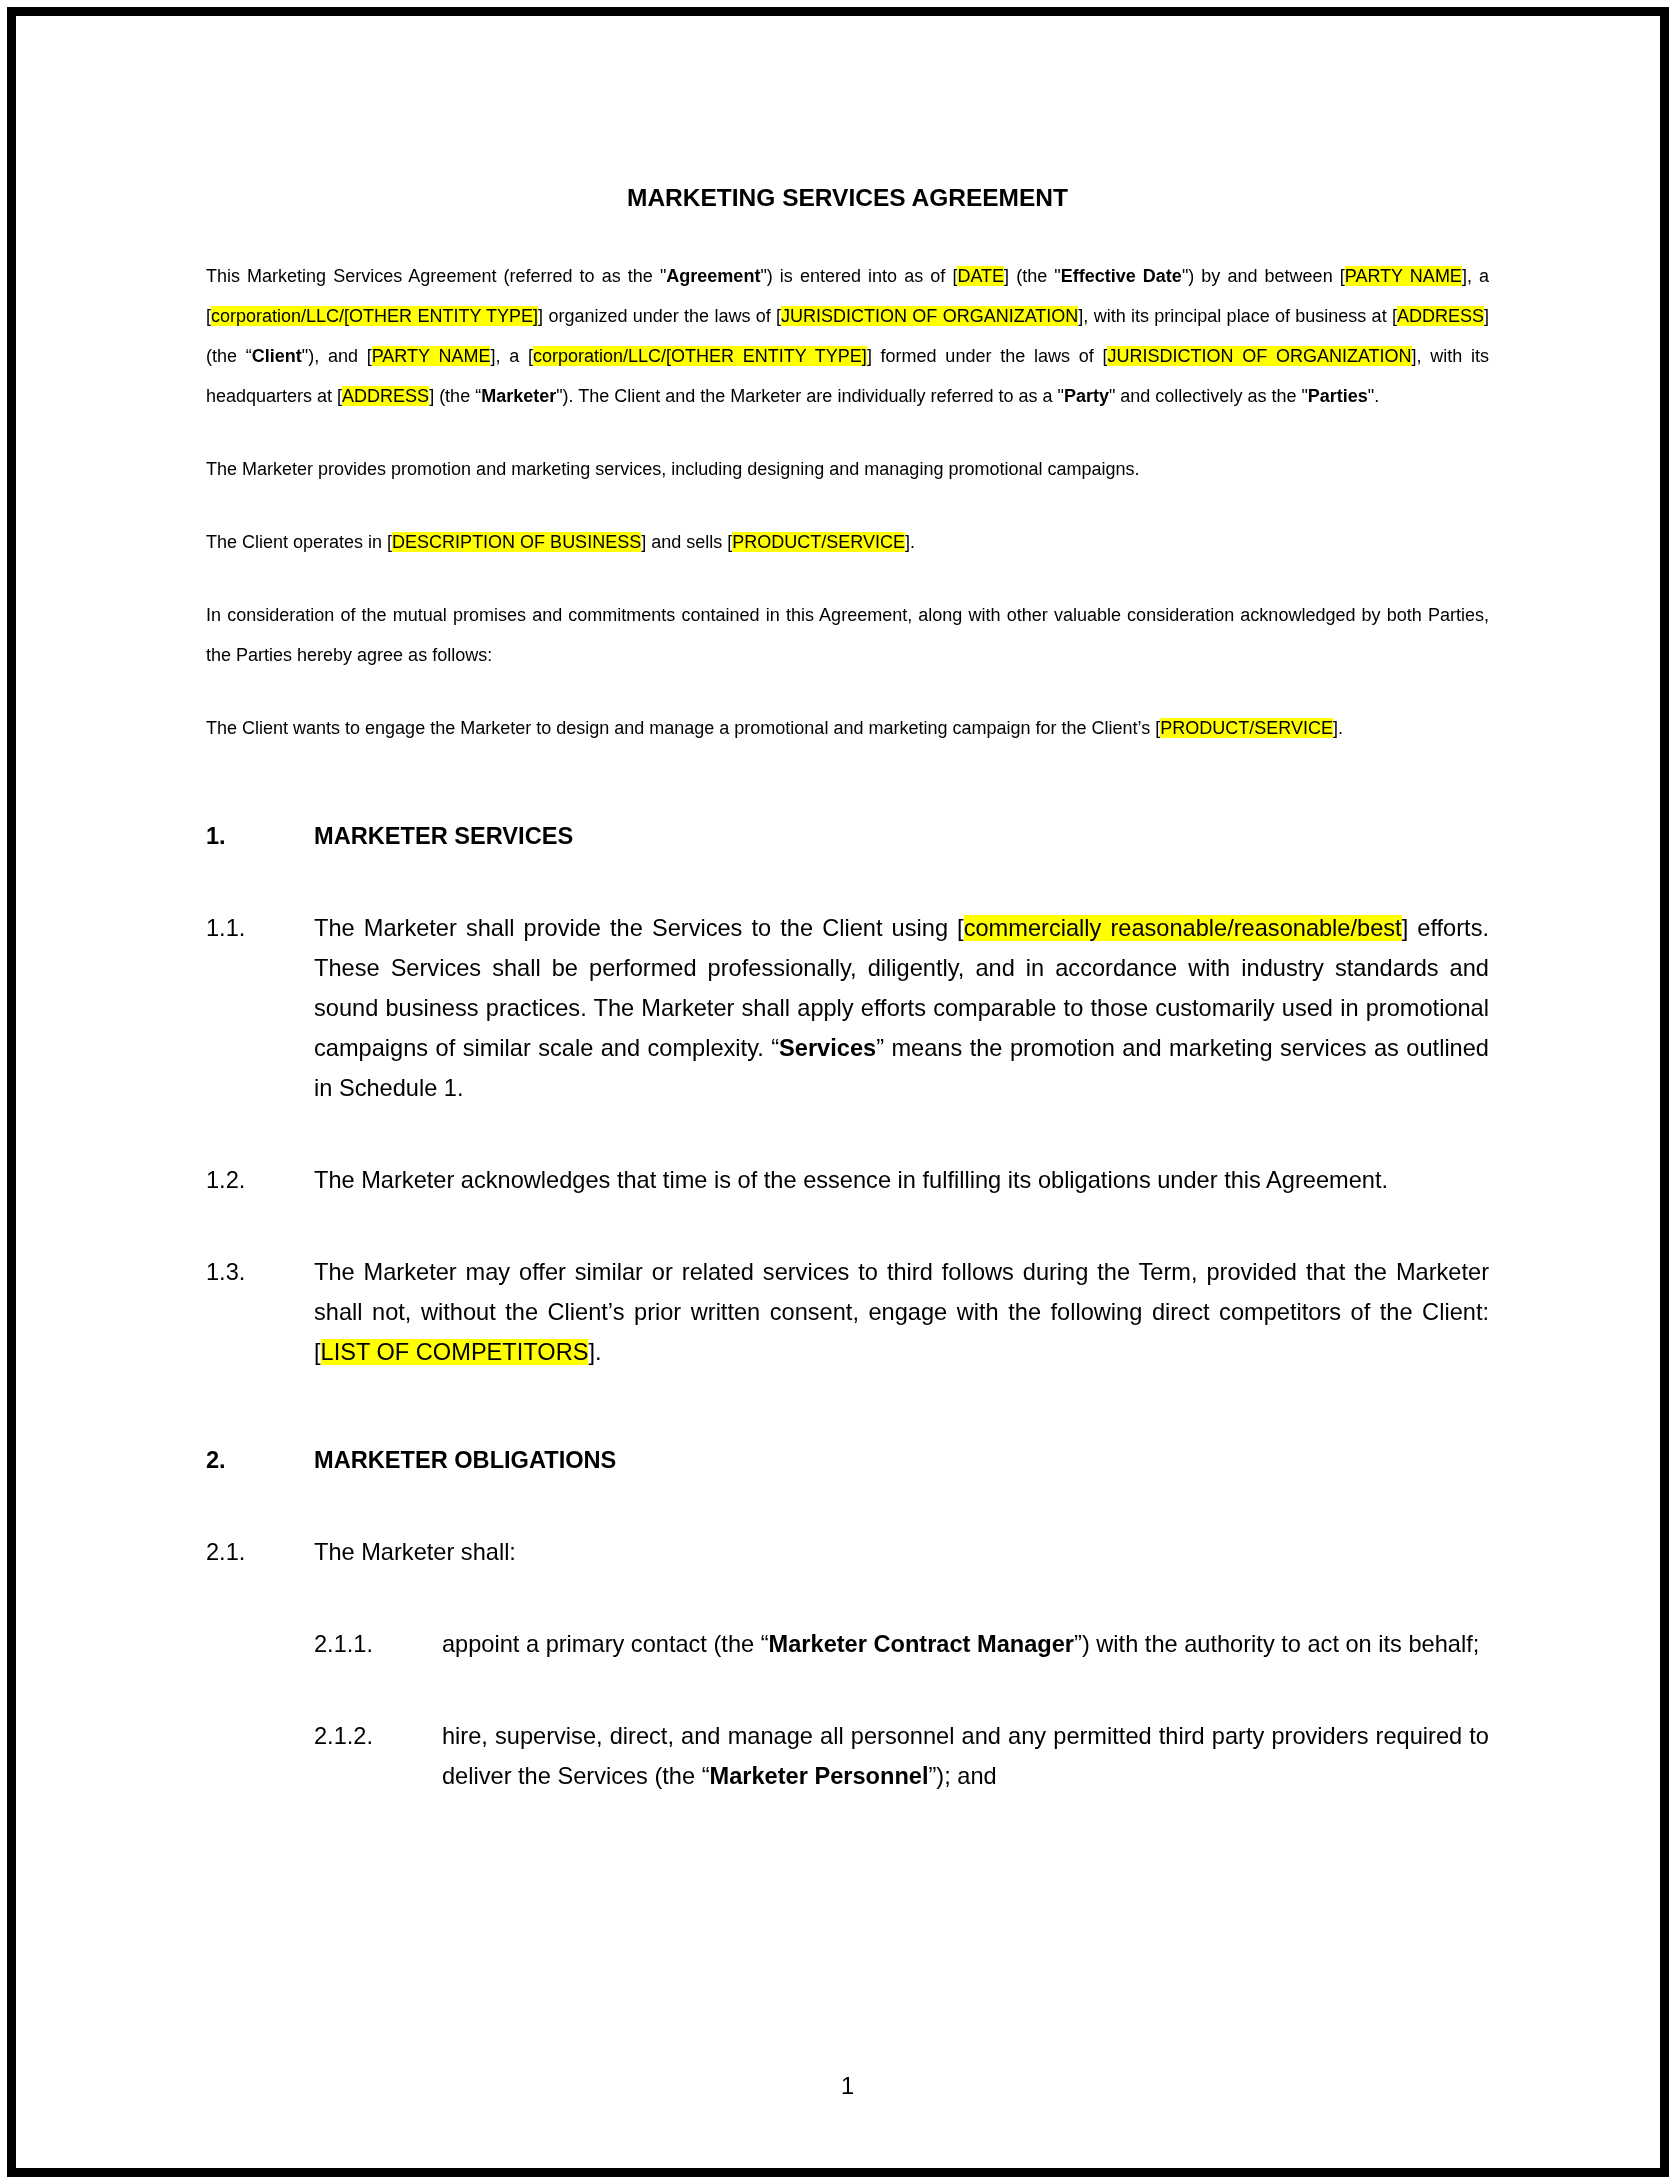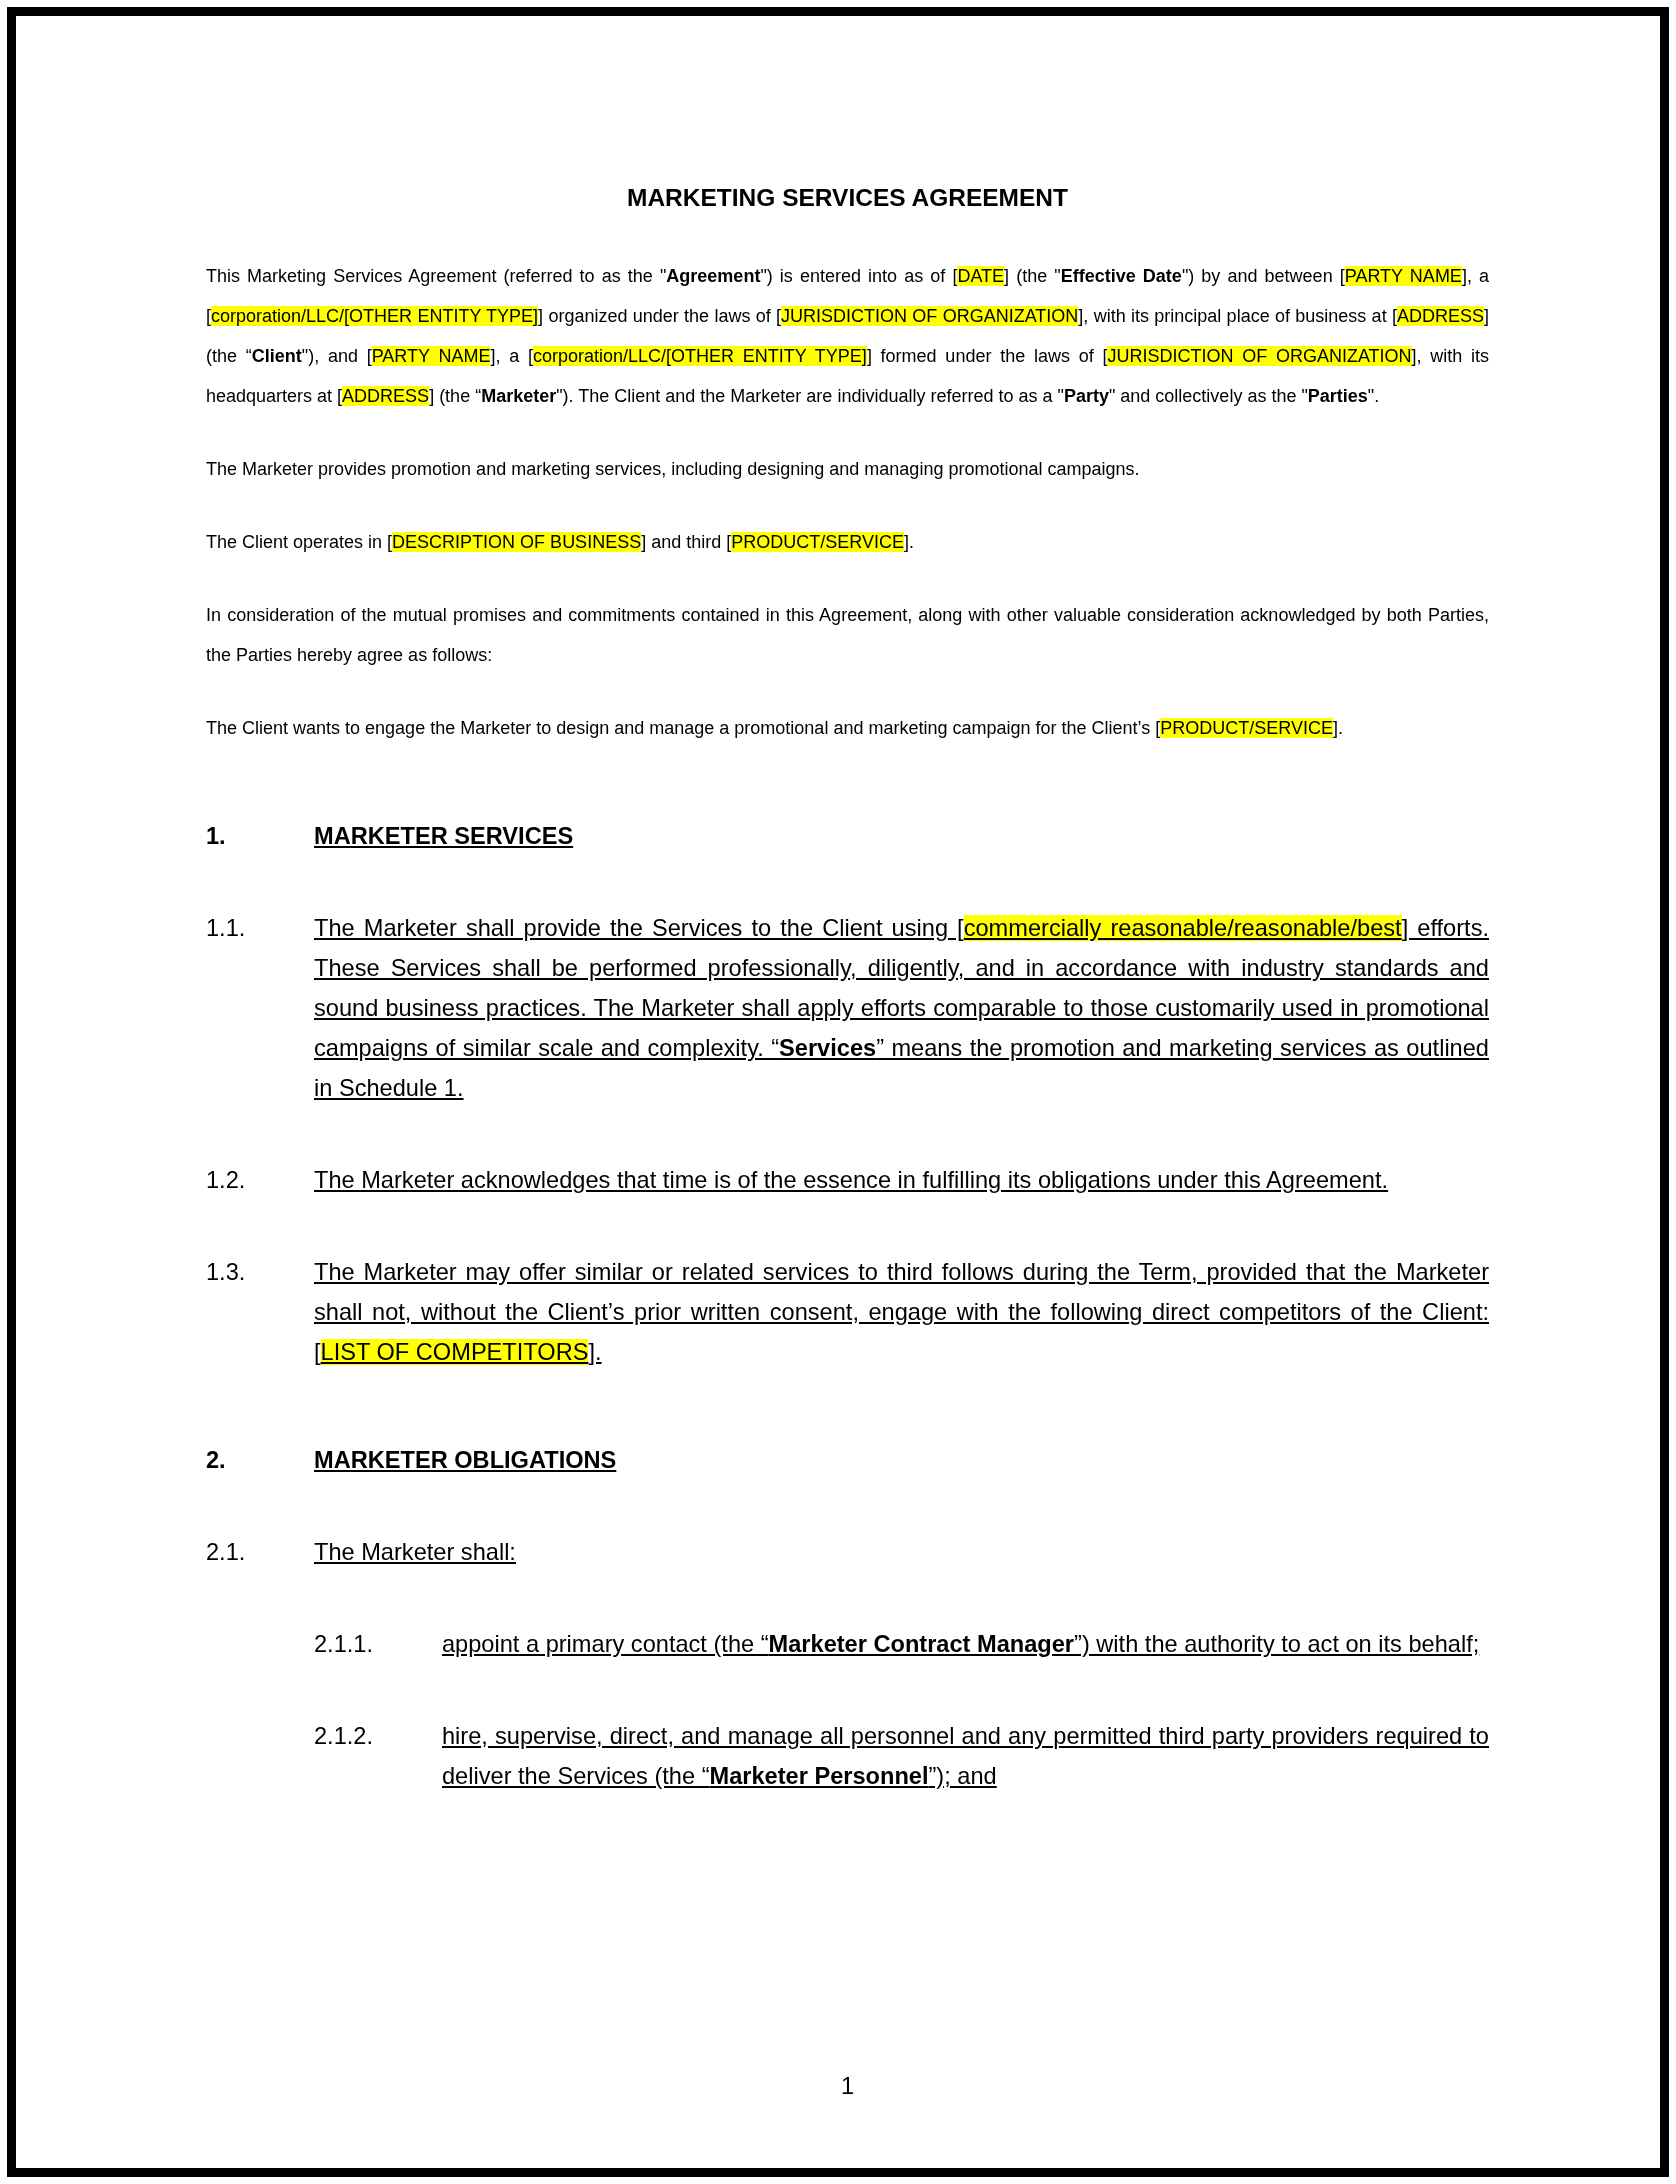--- a/index.html
+++ b/index.html
@@ -37,21 +37,21 @@
     margin-bottom: 33px;
     margin-top: 24px;
   }
   .clause {
     display: flex;
     font-size: 23.6px;
     line-height: 40px;
     margin-top: 52px;
   }
   .clause .num { flex: 0 0 108px; }
-  .clause .body { flex: 1; text-align: justify; text-decoration: underline; }
+  .clause .body { flex: 1; text-align: justify; }
   .heading { font-weight: bold; margin-top: 68px; }
   .heading .body { text-align: left; }
   .lvl2 { padding-left: 108px; }
   .lvl2 .num { flex-basis: 128px; }
   .b { font-weight: bold; }
   .hl { background: var(--hl, #ffff00); }
   .footer {
     position: absolute;
     left: 0; right: 0; bottom: 68px;
     text-align: center;
@@ -60,21 +60,21 @@
 </style>
 </head>
 <body>
 
 <div class="frame">
   <div class="page">
     <h1 class="title">MARKETING SERVICES AGREEMENT</h1>
     <div>
         <p class="para"><span>This Marketing Services Agreement (referred to as the "</span><span class="b">Agreement</span><span>") is entered into as of [</span><span class="hl">DATE</span><span>] (the "</span><span class="b">Effective Date</span><span>") by and between [</span><span class="hl">PARTY NAME</span><span>], a [</span><span class="hl">corporation/LLC/[OTHER ENTITY TYPE]</span><span>] organized under the laws of [</span><span class="hl">JURISDICTION OF ORGANIZATION</span><span>], with its principal place of business at [</span><span class="hl">ADDRESS</span><span>] (the “</span><span class="b">Client</span><span>"), and [</span><span class="hl">PARTY NAME</span><span>], a [</span><span class="hl">corporation/LLC/[OTHER ENTITY TYPE]</span><span>] formed under the laws of [</span><span class="hl">JURISDICTION OF ORGANIZATION</span><span>], with its headquarters at [</span><span class="hl">ADDRESS</span><span>] (the “</span><span class="b">Marketer</span><span>"). The Client and the Marketer are individually referred to as a "</span><span class="b">Party</span><span>" and collectively as the "</span><span class="b">Parties</span><span>".</span></p>
         <p class="para"><span>The Marketer provides promotion and marketing services, including designing and managing promotional campaigns.</span></p>
-        <p class="para"><span>The Client operates in [</span><span class="hl">DESCRIPTION OF BUSINESS</span><span>] and third [</span><span class="hl">PRODUCT/SERVICE</span><span>].</span></p>
+        <p class="para"><span>The Client operates in [</span><span class="hl">DESCRIPTION OF BUSINESS</span><span>] and sells [</span><span class="hl">PRODUCT/SERVICE</span><span>].</span></p>
         <p class="para"><span>In consideration of the mutual promises and commitments contained in this Agreement, along with other valuable consideration acknowledged by both Parties, the Parties hereby agree as follows:</span></p>
         <p class="para"><span>The Client wants to engage the Marketer to design and manage a promotional and marketing campaign for the Client’s [</span><span class="hl">PRODUCT/SERVICE</span><span>].</span></p>
         <div class="clause heading">
           <span class="num">1.</span>
           <div class="body"><span>MARKETER SERVICES</span></div>
         </div>
         <div class="clause">
           <span class="num">1.1.</span>
           <div class="body"><span>The Marketer shall provide the Services to the Client using [</span><span class="hl">commercially reasonable/reasonable/best</span><span>] efforts. These Services shall be performed professionally, diligently, and in accordance with industry standards and sound business practices. The Marketer shall apply efforts comparable to those customarily used in promotional campaigns of similar scale and complexity. “</span><span class="b">Services</span><span>” means the promotion and marketing services as outlined in Schedule 1.</span></div>
         </div>

